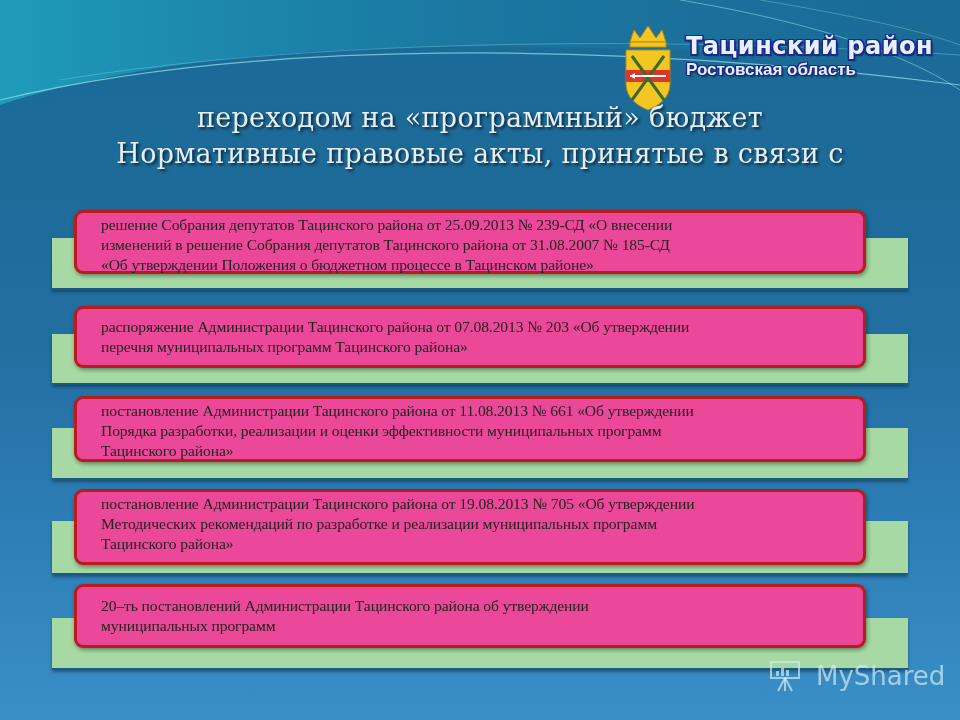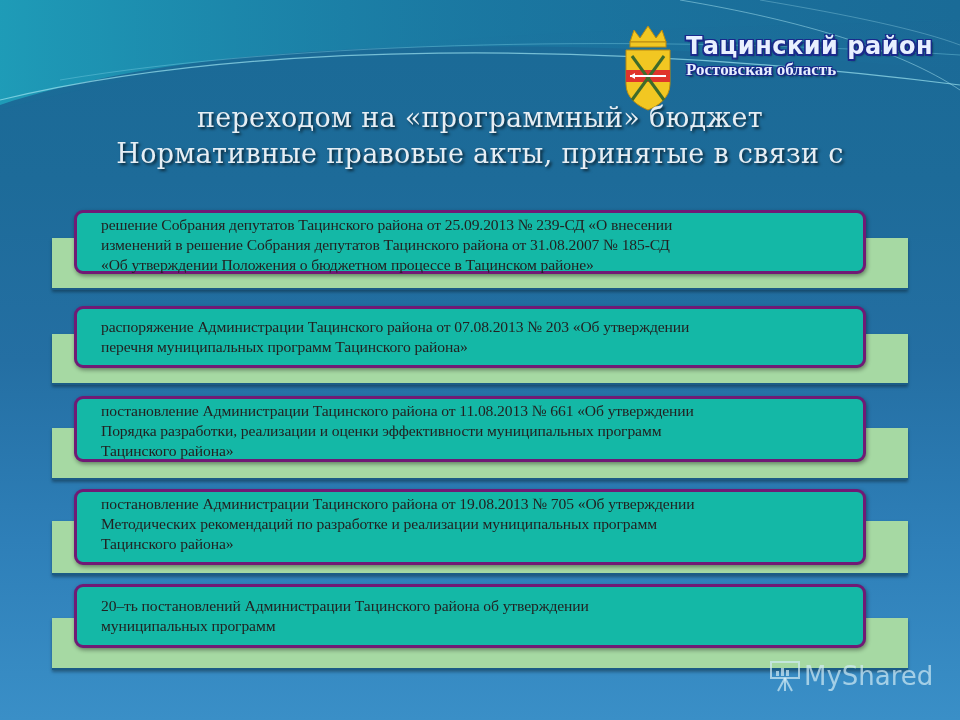--- a/index.html
+++ b/index.html
@@ -12,45 +12,45 @@
   .logo { position: absolute; left: 618px; top: 22px; width: 320px; height: 90px; }
   .crest { position: absolute; left: 4px; top: 0; width: 52px; height: 90px; }
   .logo-title {
     position: absolute; left: 68px; top: 10px;
     font-family: "DejaVu Sans", sans-serif; font-weight: bold; font-size: 24px;
     color: #e8f0ff; letter-spacing: 0.5px;
     text-shadow: -1.5px -1.5px 0 #1a2a8c, 1.5px -1.5px 0 #1a2a8c, -1.5px 1.5px 0 #1a2a8c, 1.5px 1.5px 0 #1a2a8c, 2px 2px 2px rgba(0,0,0,0.5);
   }
   .logo-sub {
     position: absolute; left: 68px; top: 38px;
-    font-family: Liberation Serif, serif; font-weight: bold; font-size: 17px;
+    font-family: Liberation Sans, sans-serif; font-weight: bold; font-size: 17px;
     color: #e8f0ff;
     text-shadow: -1.2px -1.2px 0 #1a2a8c, 1.2px -1.2px 0 #1a2a8c, -1.2px 1.2px 0 #1a2a8c, 1.2px 1.2px 0 #1a2a8c, 2px 2px 2px rgba(0,0,0,0.5);
   }
   .slide-title {
     position: absolute; left: 60px; top: 100px; width: 840px; text-align: center;
     font-family: "DejaVu Serif", serif; font-size: 27px; line-height: 36px;
     color: #e6eef4; letter-spacing: 0.3px;
     text-shadow: 2px 2px 3px rgba(0,0,0,0.65);
   }
   .item { position: absolute; left: 52px; width: 856px; }
   .item .band {
     position: absolute; left: 0; width: 856px; background: #a6d9a3;
     border-bottom: 2px solid #1a5b86; box-shadow: 0 2px 3px rgba(0,0,0,0.35);
   }
   .item .card {
     position: absolute; left: 22px; width: 792px; box-sizing: border-box;
-    background: #14b8a6; border: 3px solid #701a75; border-radius: 9px;
+    background: #ec4899; border: 3px solid #b91c1c; border-radius: 9px;
     box-shadow: 1px 2px 4px rgba(0,0,0,0.4);
     padding: 2px 12px 0 24px;
     font-size: 15.6px; line-height: 20px; color: #222; letter-spacing: -0.1px;
   }
   .watermark {
     position: absolute; left: 768px; top: 656px; height: 40px;
-    display: flex; align-items: center; gap: 2px;
+    display: flex; align-items: center; gap: 14px;
     color: rgba(210,235,245,0.7); font-family: "DejaVu Sans", sans-serif; font-size: 26px;
   }
 </style>
 </head>
 <body>
 
 <svg class="swoosh" viewBox="0 0 960 230">
   <defs>
     <linearGradient id="sw1" x1="0" y1="0" x2="1" y2="0">
       <stop offset="0" stop-color="#1fa4bd" stop-opacity="0.85"></stop>

